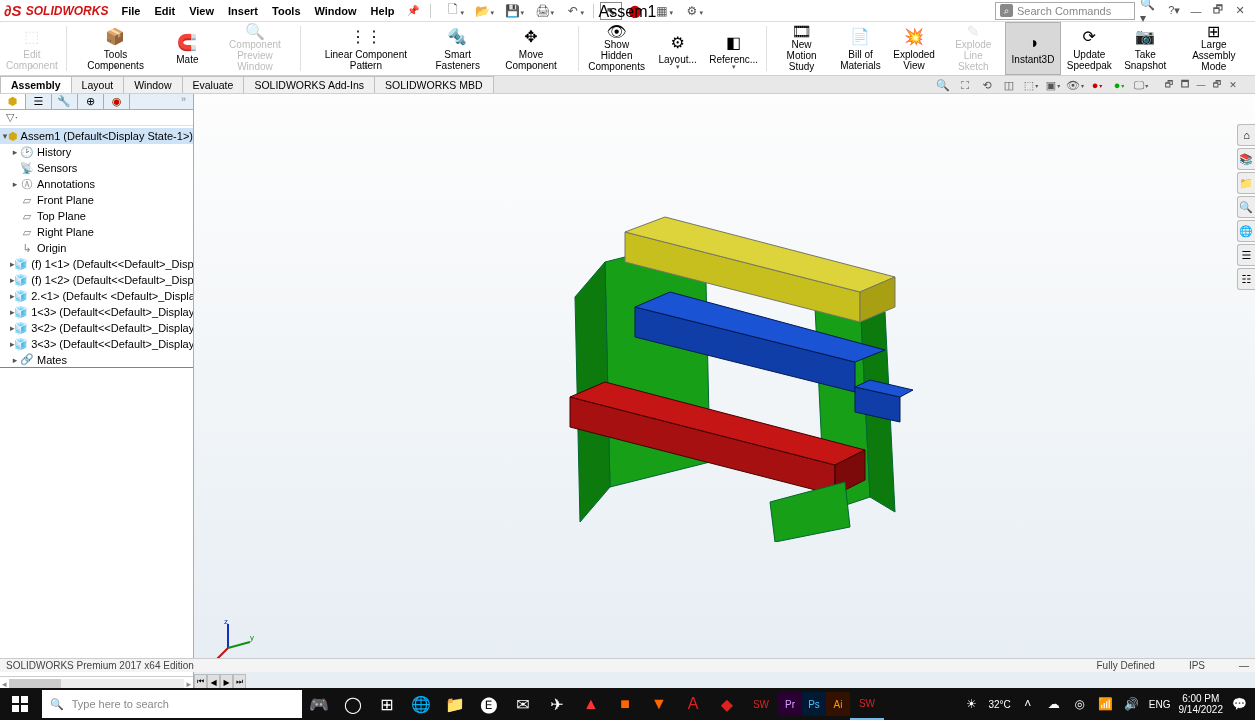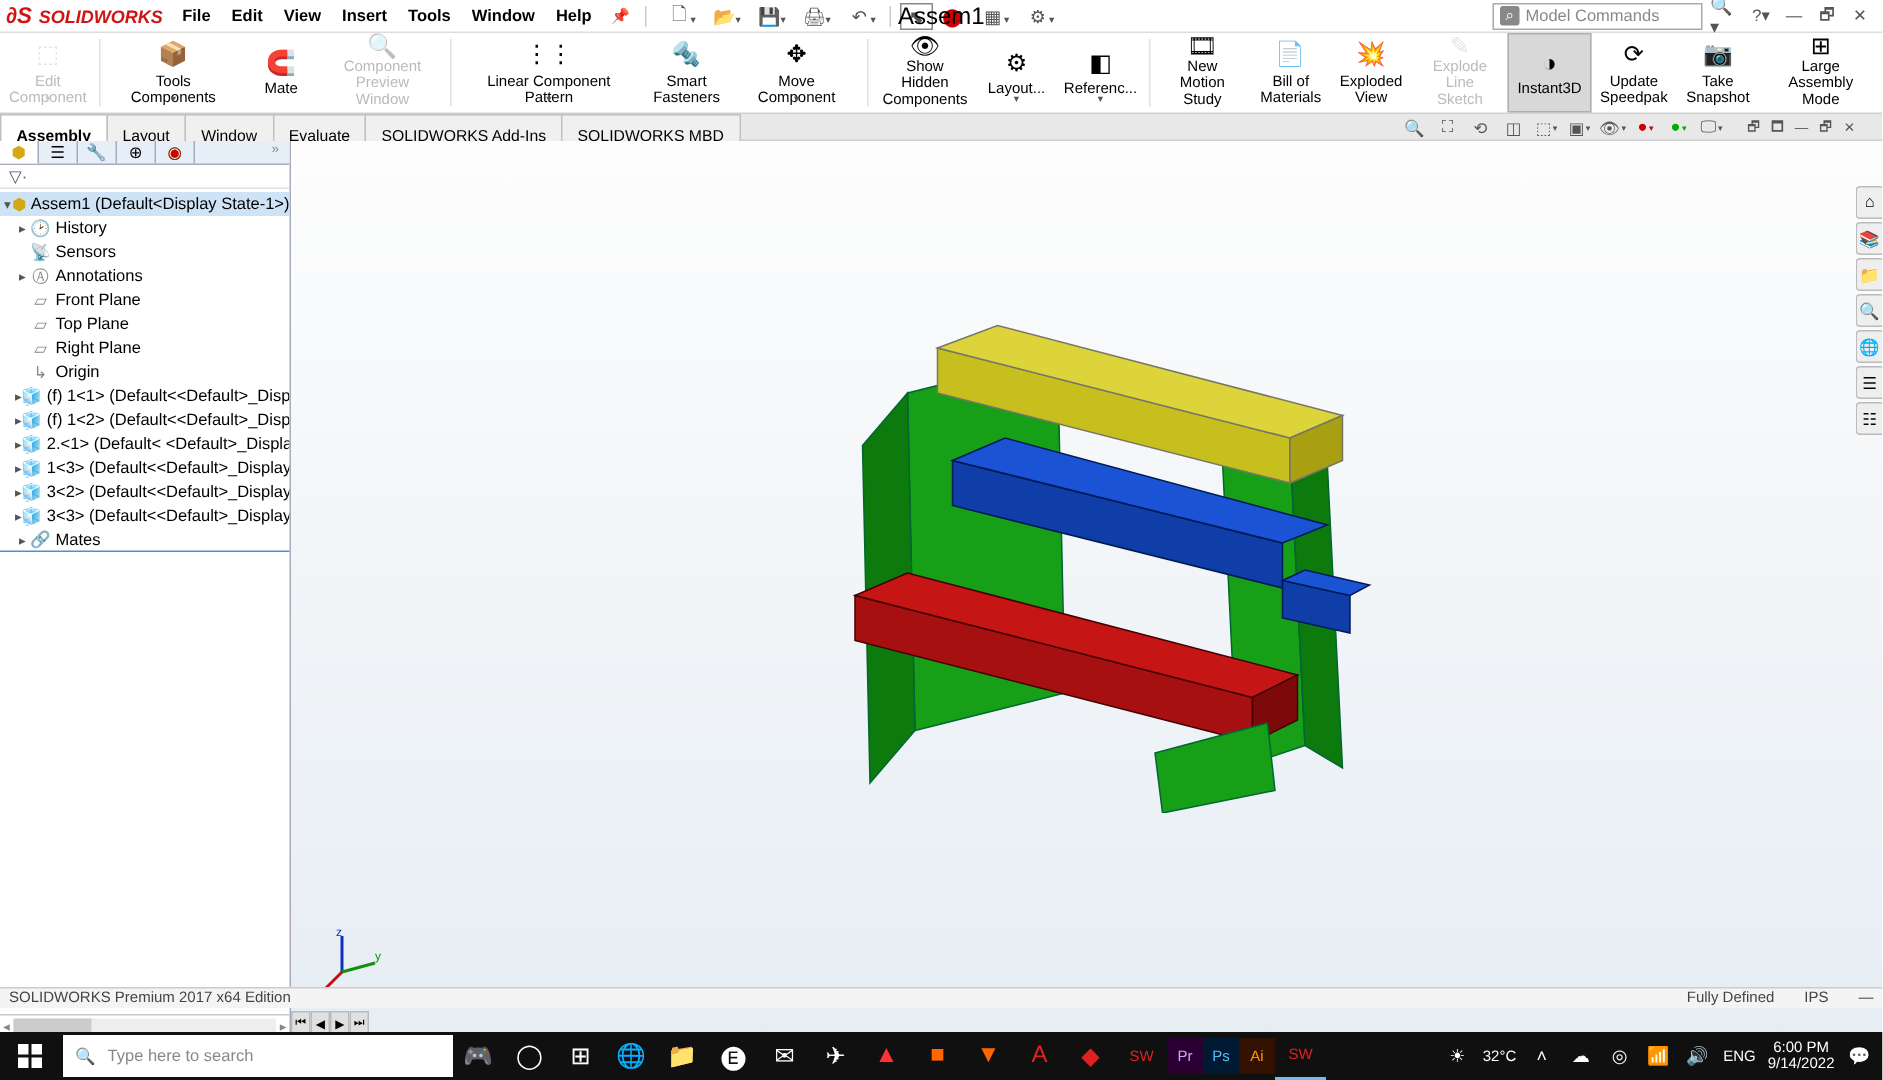--- a/index.html
+++ b/index.html
@@ -30,21 +30,21 @@
 .ribbon-btn.disabled { color:#bbb; }
 .ribbon-btn.disabled .ribbon-icon { opacity:.4; }
 .ribbon-btn.active { background:#d8d8d8; border-color:#b0b0b0; }
 .ribbon-btn.dd::after { content:"▾"; font-size:7px; position:absolute; bottom:2px; left:50%; transform:translateX(-50%); color:#555; }
 .ribbon-btn.disabled.dd::after { color:#ccc; }
 .ribbon-icon { width:20px; height:20px; margin-bottom:2px; display:flex; align-items:center; justify-content:center; font-size:16px; }
 .ribbon-sep { width:1px; background:#e0e0e0; margin:4px 2px; }
 
 
 #cm-tabs { height:18px; background:#e8e8e8; display:flex; align-items:stretch; font-size:10.5px; border-bottom:1px solid #d0d0d0; position:relative; }
-.cm-tab { padding:14px 10px; border:1px solid #c0c0c0; border-bottom:none; background:#f0f0f0; cursor:default; margin-right:-1px; display:flex; align-items:center; }
+.cm-tab { padding:2px 10px; border:1px solid #c0c0c0; border-bottom:none; background:#f0f0f0; cursor:default; margin-right:-1px; display:flex; align-items:center; }
 .cm-tab.active { background:#fff; font-weight:bold; }
 #heads-up { position:absolute; right:14px; top:0; display:flex; gap:2px; align-items:center; height:18px; }
 .hu { width:20px; height:16px; display:flex; align-items:center; justify-content:center; font-size:11px; color:#555; }
 .hu.dd::after { content:"▾"; font-size:6px; margin-left:1px; } 
 #inner-wb { display:flex; gap:0; margin-left:8px; }
 .iwb { width:16px; height:16px; font-size:9px; display:flex; align-items:center; justify-content:center; color:#555; }
 
 
 #main { position:absolute; top:94px; left:0; right:0; bottom:30px; display:flex; }
 
@@ -74,21 +74,21 @@
 
 #view-tabs { position:absolute; left:0; bottom:0; height:16px; display:flex; align-items:stretch; font-size:10.5px; }
 .vnav { width:13px; background:#e0e0e0; border:1px solid #bbb; display:flex; align-items:center; justify-content:center; font-size:8px; }
 .vtab { padding:1px 10px; border:1px solid #bbb; background:#f4f4f4; margin-left:-1px;margin-top:24px; }
 .vtab.active { background:#fff; font-weight:bold; color:#1a4aa0; }
 
 
 #taskpane { position:absolute; right:0; top:0; width:18px; display:flex; flex-direction:column; gap:2px; padding-top:30px; }
 .tp-tab { width:18px; height:22px; background:#eee; border:1px solid #bbb; border-right:none; border-radius:3px 0 0 3px; display:flex; align-items:center; justify-content:center; font-size:11px; } 
 #status { position:absolute; left:0; right:0; top:658px; height:14px; background:#f4f4f4; border-top:1px solid #ccc; font-size:10px; display:flex; align-items:center; padding:0 6px; color:#444; }
-#status .r { margin-left:auto; display:flex; gap:20px; }
+#status .r { margin-left:auto; display:flex; gap:34px; }
 
 
 #taskbar { position:absolute; left:0; right:0; bottom:0; height:32px; background:#101010; display:flex; align-items:center; color:#fff; font-size:11px; }
 #start-btn { width:40px; height:32px; display:flex; align-items:center; justify-content:center; }
 #cortana { flex:0 0 260px; height:28px; background:#fff; color:#888; display:flex; align-items:center; padding:0 8px; gap:8px; margin-left:2px; }
 .task-icon { width:34px; height:32px; display:flex; align-items:center; justify-content:center; font-size:16px; }
 .task-icon.active { border-bottom:2px solid #76b9ed; }
 #systray { margin-left:auto; display:flex; align-items:center; gap:8px; padding-right:6px; font-size:10px; }
 #systray .clock { text-align:center; line-height:11px; }
 .tray-icon { width:18px; display:flex; align-items:center; justify-content:center; font-size:12px; }
@@ -115,21 +115,21 @@
     <span class="menu-divider"></span>
     <span class="qt" style="border:1px solid #888">⬉</span>
     <span class="qt" style="color:#c00">⬤</span>
     <span class="qt dd">▦</span>
     <span class="qt dd">⚙</span>
   </div>
   <div id="doc-title">Assem1</div>
   <div id="search-area">
     <div id="search-box">
       <span class="glass">⌕</span>
-      <span>Model Commands</span>
+      <span>Search Commands</span>
     </div>
     <span class="qt">🔍▾</span>
     <span class="win-btn">?▾</span>
     <span class="win-btn">—</span>
     <span class="win-btn">🗗</span>
     <span class="win-btn">✕</span>
   </div>
 </div>
 
 <div id="ribbon">

